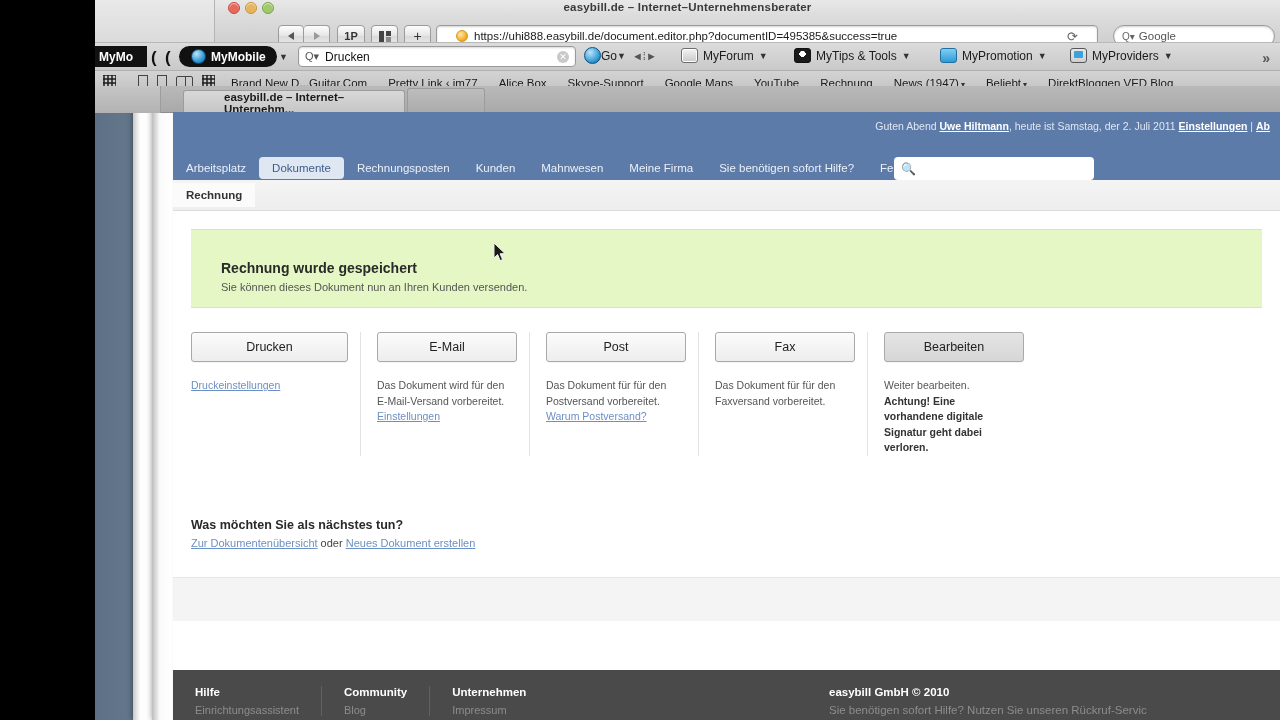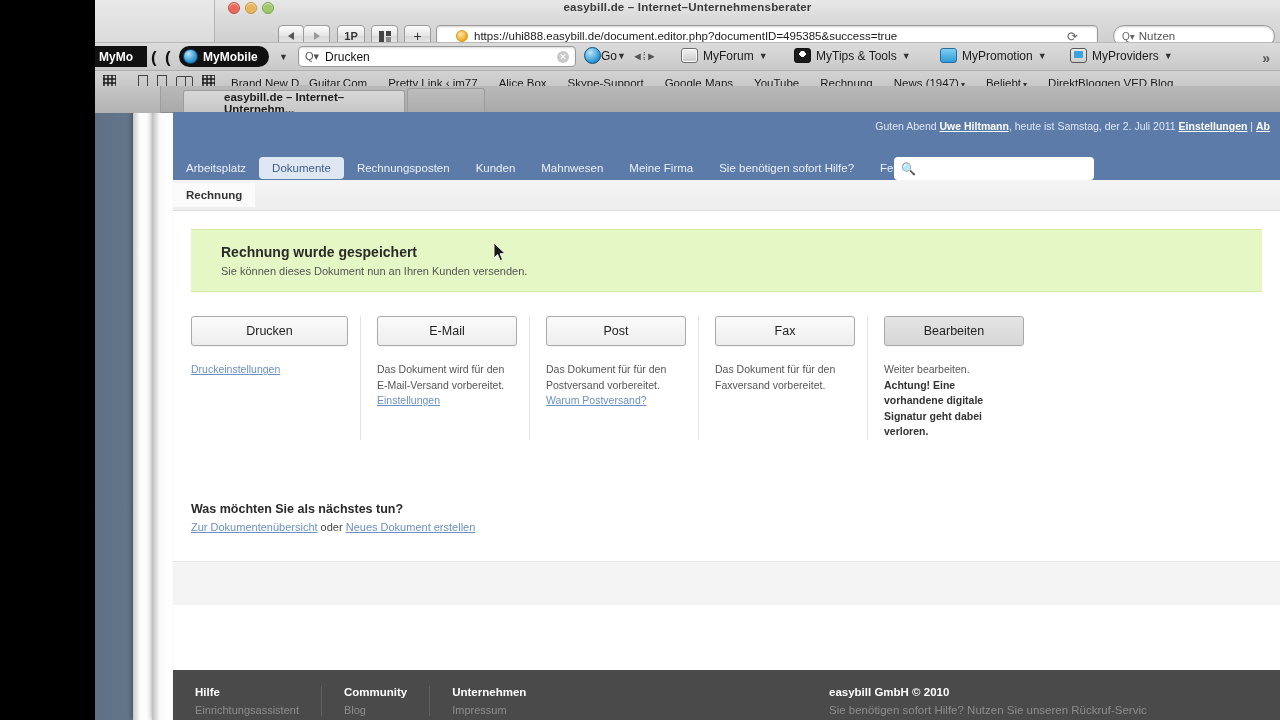--- a/index.html
+++ b/index.html
@@ -96,21 +96,21 @@
     display:flex;align-items:center;padding:0 8px;
     box-shadow: inset 0 1px 2px rgba(0,0,0,.18);
   }
   .gmag{font-size:10px;color:#666;margin-right:4px;}
   .gtext{font-size:11.5px;color:#555;}
 
   
   .row2 { position:absolute; left:0; top:42px; width:1185px; height:28px;
     background:linear-gradient(180deg,#dcdcdc,#c9c9c9); border-top:1px solid #b8b8b8;}
   .mm-pill{
-    position:absolute; left:84px; top:3px; height:21px; padding:0 11px 0 4px;
+    position:absolute; left:84px; top:3px; height:21px; padding:0 11px 0 12px;
     background:#111; border-radius:11px; display:flex; align-items:center; gap:5px;
     color:#fff; font-weight:bold; font-size:12px;
   }
   .globe{width:15px;height:15px;border-radius:50%;
     background:radial-gradient(circle at 35% 30%,#bfe4f7,#2f9ad6 60%,#1668a8);
     border:1px solid #0f4f80; flex:none;}
   .mm-label-clip{position:absolute;left:0;top:3px;height:21px;width:52px;
     background:#111;border-radius:0 0 0 0;display:flex;align-items:center;color:#fff;
     font-weight:bold;font-size:12px;padding-left:4px;overflow:hidden;}
   .paren{position:absolute;top:5px;font-size:17px;color:#111;font-weight:bold;}
@@ -190,21 +190,21 @@
   .ebSearch{position:absolute;left:721px;top:45px;width:200px;height:23px;background:#fff;
     border-radius:4px;display:flex;align-items:center;padding:0 7px;}
   .ebSearch .mag{font-size:12px;color:#6b6b6b;}
 
   .subbar{height:31px;background:linear-gradient(180deg,#f4f4f4,#eeeeee);border-bottom:1px solid #dcdcdc;
     display:flex;align-items:center;}
   .subtab{font-size:11.5px;font-weight:bold;color:#333;padding:6px 13px;background:#fbfbfb;}
 
   .content{background:#fff;padding:0;}
   .alert{margin:18px 18px 0 18px;background:#e5f7c4;border-top:1px solid #d2ebaa;border-bottom:1px solid #d2ebaa;
-    padding:14px 0 14px 30px;}
+    padding:30px 0 14px 30px;}
   .alert h2{font-size:14px;color:#2a2a2a;font-weight:bold;margin-bottom:5px;}
   .alert p{font-size:11px;color:#555;}
 
   .actions{display:flex;margin:24px 18px 0 18px;}
   .acol{width:169px;padding:0 12px 0 0;position:relative;}
   .acol + .acol{padding-left:16px;border-left:1px solid #e3e3e3;}
   .acol.last{border-left:1px solid #e3e3e3;}
   .abtn{height:30px;border:1px solid #a9a9a9;border-radius:3px;
     background:linear-gradient(180deg,#fbfbfb,#ededed);
     display:flex;align-items:center;justify-content:center;
@@ -268,21 +268,21 @@
       <div class="btn-mac" id="btn-plus">+</div>
 
       <div class="urlbar">
         <span class="url-ico"></span>
         <span class="url-text">https://uhi888.easybill.de/document.editor.php?documentID=495385&amp;success=true</span>
         <span class="reload">⟳</span>
       </div>
 
       <div class="search-g">
         <span class="gmag">Q▾</span>
-        <span class="gtext">Nutzen</span>
+        <span class="gtext">Google</span>
       </div>
     </div>
 
     <div class="row2">
       <div class="mm-label-clip">MyMo</div>
       <span class="paren" style="left:56px">(</span>
       <span class="paren" style="left:70px">(</span>
       <div class="mm-pill">
         <span class="globe"></span>
         <span>MyMobile</span>

